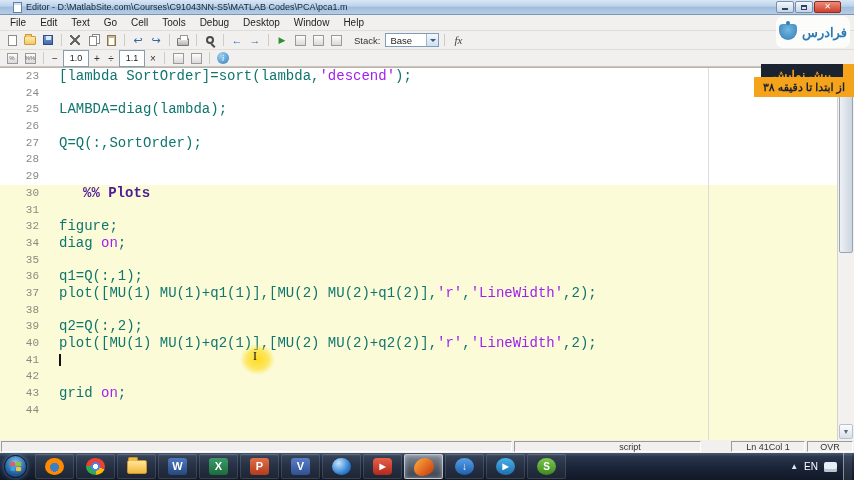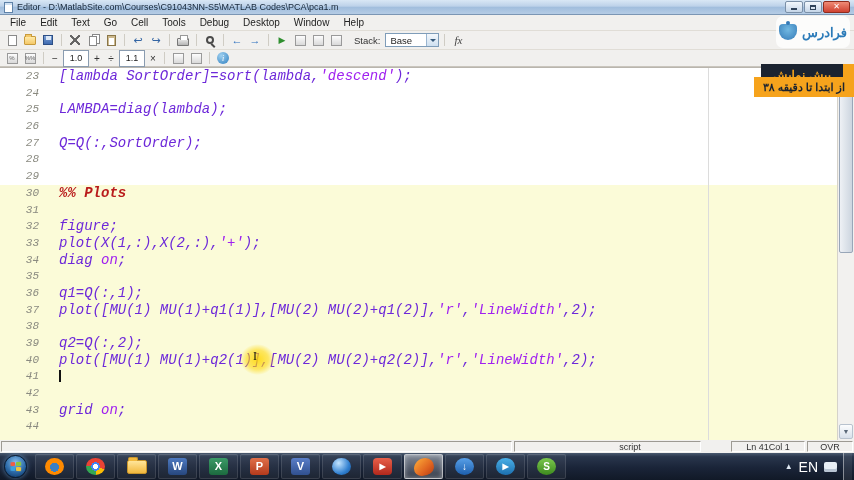--- a/index.html
+++ b/index.html
@@ -3,21 +3,21 @@
 <meta charset="utf-8">
 <style>
   * { box-sizing: border-box; margin: 0; padding: 0; }
   html,body { background:#777; }
   #screen { position:relative; width:854px; height:480px; overflow:hidden; background:#fff;
             font-family:"Liberation Sans", sans-serif; }
 
   
   .titlebar { position:absolute; top:0; left:0; right:0; height:15px;
     background:linear-gradient(180deg,#d9e7f5 0%,#bcd1e9 45%,#a0bddd 50%,#b5cce5 100%);
-    border-bottom:1px solid #7b96b4; display:flex; align-items:center; padding:0 4px; z-index:10; }
+    border-bottom:1px solid #7b96b4; display:flex; align-items:center; padding:0 13px; z-index:10; }
   .title-icon { width:9px; height:11px; background:#fff; border:1px solid #5f82a8; margin-right:4px;
     box-shadow:inset 0 2px 0 #cfe0f2; }
   .title-text { font-size:9px; color:#152638; white-space:nowrap; }
   .win-buttons { margin-left:auto; display:flex; gap:1px; }
   .win-btn { width:18px; height:12px; display:flex; align-items:center; justify-content:center;
     border:1px solid #7b90a8; border-radius:2px; background:linear-gradient(#f3f8fd,#c6d6e8); }
   .glyph-min { width:6px; height:2px; background:#30435a; margin-top:4px; }
   .glyph-max { width:6px; height:5px; border:1px solid #30435a; border-top-width:2px; }
   .win-btn.close { width:27px; background:linear-gradient(#ef8b76,#cf4130); border-color:#8e2c1e;
     color:#fff; font-size:8px; line-height:1; }
@@ -72,29 +72,29 @@
   .val-box { width:26px; height:17px; background:#fff; border:1px solid #8a9cb0; font-size:9px;
     display:flex; align-items:center; justify-content:center; color:#222; }
   .op-btn { width:12px; height:13px; font-size:10px; color:#333; display:flex; align-items:center; justify-content:center; }
   .i-info { width:12px; height:12px; border-radius:50%;
     background:radial-gradient(circle at 35% 30%, #9fd0f0, #2f7fc0); color:#fff; font-size:8px;
     display:flex; align-items:center; justify-content:center; font-family:"Liberation Serif", serif; font-style:italic; }
 
   
   .editor { position:absolute; top:67px; left:0; width:837px; height:373px; background:#fff;
     border-top:1px solid #b9b5ad; overflow:hidden; display:flex; flex-direction:column;
-    font-family:"Liberation Mono","DejaVu Sans Mono", monospace;font-style:italic; }
+    font-family:"Liberation Mono","DejaVu Sans Mono", monospace; }
   .crow { display:flex; flex:0 0 16.7px; height:16.7px; line-height:16.7px; background:#fff; }
   .crow.cell { background:#fbfbd8; }
   .crow.filler { flex:1 1 auto; }
   .gut { width:46px; text-align:right; padding-right:7px; font-size:11px; color:#8a8a80; }
   .ctext { padding-left:13px; font-size:14px; white-space:pre; color:#000; position:relative; }
-  .s-code { color:#6d28d9; }
+  .s-code { color:#0f766e; }
   .s-str { color:#a020f0; }
-  .s-com { color:#b91c1c; font-weight:bold; }
+  .s-com { color:#4c1d95; font-weight:bold;margin-left:24px; }
   .caret { display:inline-block; width:2px; height:12px; background:#111; vertical-align:-2px; }
   .guide { position:absolute; left:708px; top:0; height:373px; width:1px; background:#dcdcdc; z-index:3; }
   .highlight-circle { position:absolute; left:240px; top:277px; width:35px; height:31px; border-radius:50%;
     background:radial-gradient(closest-side, rgba(255,214,0,.85), rgba(255,214,0,.55) 62%, rgba(255,214,0,0));
     z-index:4; }
   .ibeam { position:absolute; left:253px; top:282px; z-index:5; font-family:"Liberation Serif", serif;
     font-size:12px; color:#111; }
 
   
   .scrollbar { position:absolute; top:67px; right:0; width:17px; height:373px; background:#f2f1ef;
@@ -152,21 +152,21 @@
   .tbi-visio { background:linear-gradient(#5a7ec8,#30508f); }
   .tbi-internet { border-radius:50%;
     background:radial-gradient(circle at 35% 30%, #c4e5ff, #2f7fd0 62%, #1a4f8c); }
   .tbi-media-red { border-radius:4px; background:linear-gradient(#e8604a,#b2281c); font-size:8px; }
   .tbi-matlab { width:20px; height:18px; border-radius:58% 42% 60% 40% / 60% 48% 52% 40%;
     background:linear-gradient(135deg,#ffb13b,#e06420 60%,#b23a12); }
   .tbi-idm { border-radius:50%; background:linear-gradient(#58a0e8,#1d5fae); font-size:10px; }
   .tbi-player-blue { border-radius:50%; background:linear-gradient(#4ab0e8,#1c6fae); font-size:8px; }
   .tbi-snagit { border-radius:50%; background:linear-gradient(#7cc84e,#3d8a1e); font-size:10px; }
   .tb-tray { margin-left:auto; display:flex; align-items:center; gap:6px; height:100%; padding-right:2px; }
-  .tray-lang { font-size:14px; color:#fff; }
+  .tray-lang { font-size:10px; color:#fff; }
   .tray-kbd { width:13px; height:10px; background:#e8eef5; border-radius:2px; box-shadow:inset 0 -3px 0 #b8c4d2; }
   .tray-up { color:#dfe8f2; font-size:8px; }
   .show-desktop { width:9px; height:27px; border-left:1px solid rgba(255,255,255,.45);
     background:rgba(255,255,255,.08); }
 
   
   .fd-logo { position:absolute; top:16px; right:4px; width:74px; height:32px;
     background:rgba(255,255,255,.78); border-radius:7px; display:flex; align-items:center;
     justify-content:center; gap:5px; z-index:30; }
   .fd-logo-mark { width:18px; height:16px; border-radius:4px 4px 9px 9px;
@@ -331,24 +331,20 @@
         </div>
         <div class="crow cell">
           <span class="gut">31</span>
           <span class="ctext"></span>
         </div>
         <div class="crow cell">
           <span class="gut">32</span>
           <span class="ctext"><span class="s-code">figure;</span></span>
         </div>
         <div class="crow cell">
-          <span class="gut">33</span>
-          <span class="ctext"><span class="s-code">plot(X(1,:),X(2,:),</span><span class="s-str">'+'</span><span class="s-code">);</span></span>
-        </div>
-        <div class="crow cell">
           <span class="gut">34</span>
           <span class="ctext"><span class="s-code">diag </span><span class="s-str">on</span><span class="s-code">;</span></span>
         </div>
         <div class="crow cell">
           <span class="gut">35</span>
           <span class="ctext"></span>
         </div>
         <div class="crow cell">
           <span class="gut">36</span>
           <span class="ctext"><span class="s-code">q1=Q(:,1);</span></span>

